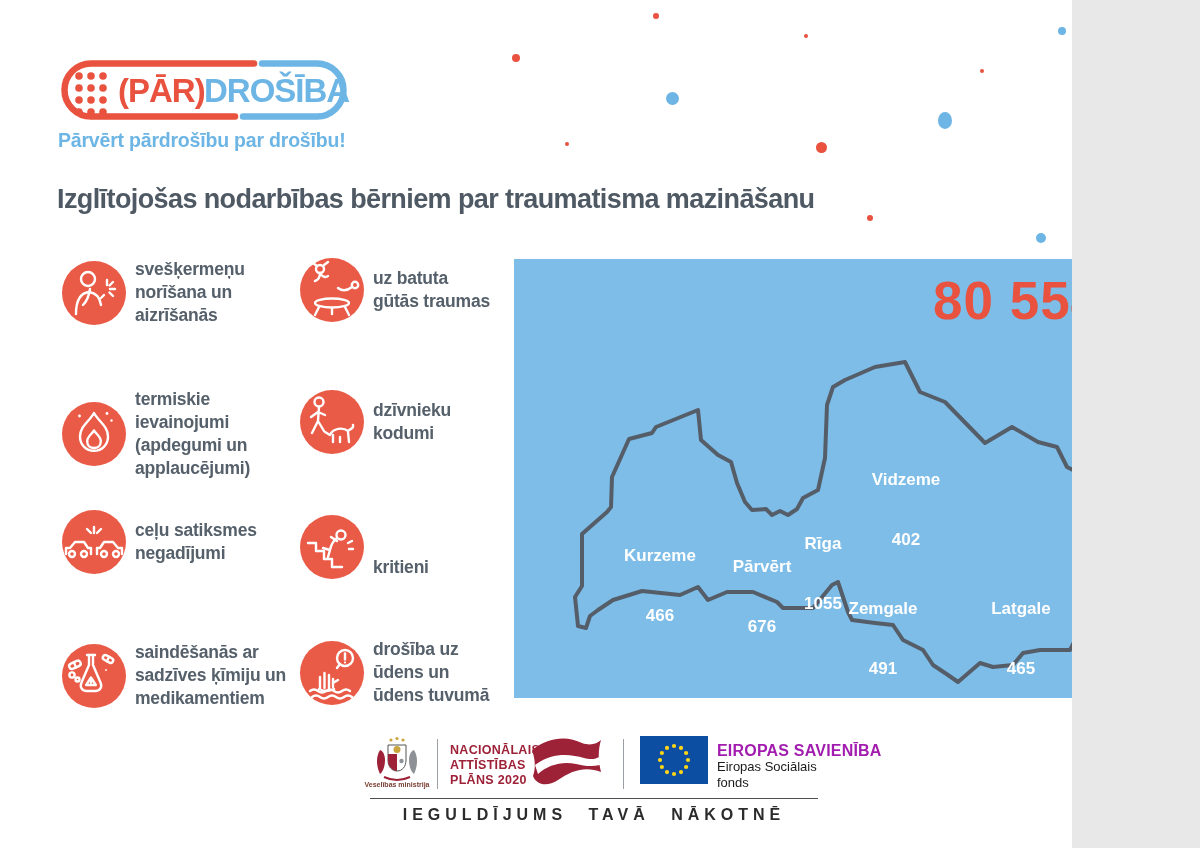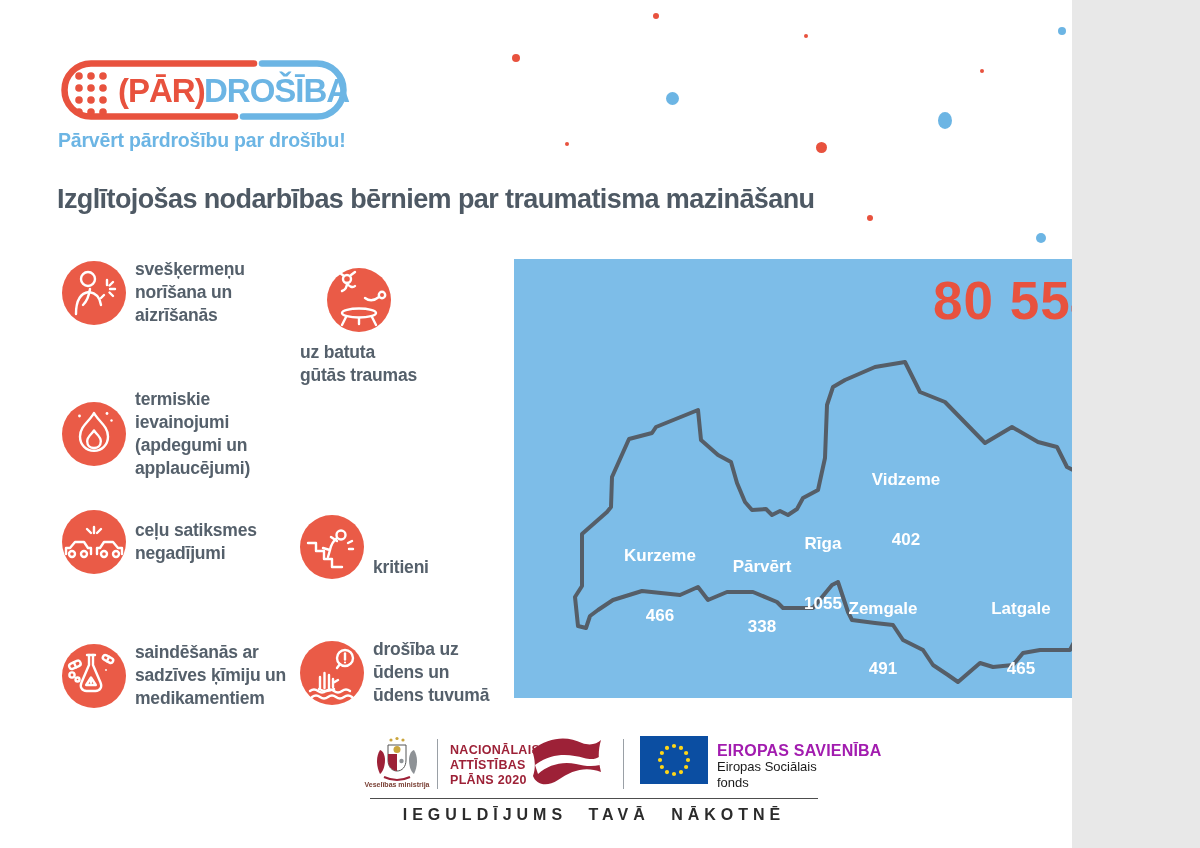--- a/index.html
+++ b/index.html
@@ -25,21 +25,21 @@
   .risk-item{position:absolute;display:flex;align-items:center;gap:9px;}
   .risk-item .circle{
     width:64px;height:64px;border-radius:50%;background:#EA5B47;flex:0 0 64px;
     display:flex;align-items:center;justify-content:center;
   }
   .risk-item .circle svg{width:64px;height:64px;display:block;}
   .risk-label{
     font-size:17.5px;line-height:23px;font-weight:bold;color:#55606B;
     white-space:pre;letter-spacing:-0.2px;
   }
-  #risk-0{left:62px;top:258px;}  #risk-1{left:300px;top:268px;flex-direction:column;}
+  #risk-0{left:62px;top:258px;}  #risk-1{left:300px;top:258px;}
   #risk-2{left:62px;top:388px;}  #risk-3{left:300px;top:390px;}
   #risk-4{left:62px;top:510px;}  #risk-5{left:300px;top:515px;align-items:flex-end;}
   #risk-6{left:62px;top:641px;}  #risk-7{left:300px;top:638px;}
   
   #panel{position:absolute;left:514px;top:259px;width:681px;height:439px;background:#7DBDE8;}
   #latvia-map{position:absolute;left:0;top:0;width:681px;height:439px;}
   .stat{position:absolute;}
   .stat .value{font-size:53px;font-weight:bold;color:#E8523E;letter-spacing:1px;line-height:56px;}
   .stat .caption{font-size:20px;font-weight:bold;color:#ffffff;line-height:25px;white-space:pre-line;margin-top:6px;}
   #stat-sessions{left:58px;top:14px;text-align:left;}
@@ -165,20 +165,33 @@
         <circle class="icf" cx="45" cy="11.5" r="1.4"></circle>
         <circle class="icf" cx="49.5" cy="18.5" r="1.2"></circle>
       </svg>
     </span>
     <span class="risk-label">termiskie
 ievainojumi
 (apdegumi un
 applaucējumi)</span>
   </div>
 
+  <div class="risk-item" id="risk-3">
+    <span class="circle">
+      <svg viewBox="0 0 64 64">
+        <g class="ic">
+          <circle cx="19" cy="12" r="4.5"></circle>
+          <path d="M19 17 L18 31 M18 22 L11 27 M18 22 L25 25 M18 31 L12 43 M18 31 L24 41"></path>
+          <path d="M30 45 C33 38 43 37 48 41 M48 41 C51 38 54 39 53 35 M48 42 L49 52 M33 45 L33 52 M30 45 L25 42 M40 47 L40 52"></path>
+        </g>
+      </svg>
+    </span>
+    <span class="risk-label">dzīvnieku
+kodumi</span>
+  </div>
 
   <div class="risk-item" id="risk-4">
     <span class="circle">
       <svg viewBox="0 0 64 64">
         <g class="ic">
           <path d="M4 44 V38 H8 L13 32 H22 L26 38 H29 V44"></path>
           <circle cx="10" cy="44" r="3"></circle>
             <circle cx="22" cy="44" r="3"></circle>
           <path d="M60 44 V38 H56 L51 32 H42 L38 38 H35 V44"></path>
           <circle cx="54" cy="44" r="3"></circle>
@@ -263,21 +276,21 @@
     <div class="stat" id="stat-children">
       <div class="value">80 554</div>
     </div>
 
     <div class="region-label" id="region-0">
       <div>Kurzeme</div>
       <div>466</div>
     </div>
     <div class="region-label" id="region-1">
       <div>Pārvērt</div>
-      <div>338</div>
+      <div>676</div>
     </div>
     <div class="region-label" id="region-2">
       <div>Rīga</div>
       <div>1055</div>
     </div>
     <div class="region-label" id="region-3">
       <div>Vidzeme</div>
       <div>402</div>
     </div>
     <div class="region-label" id="region-4">

